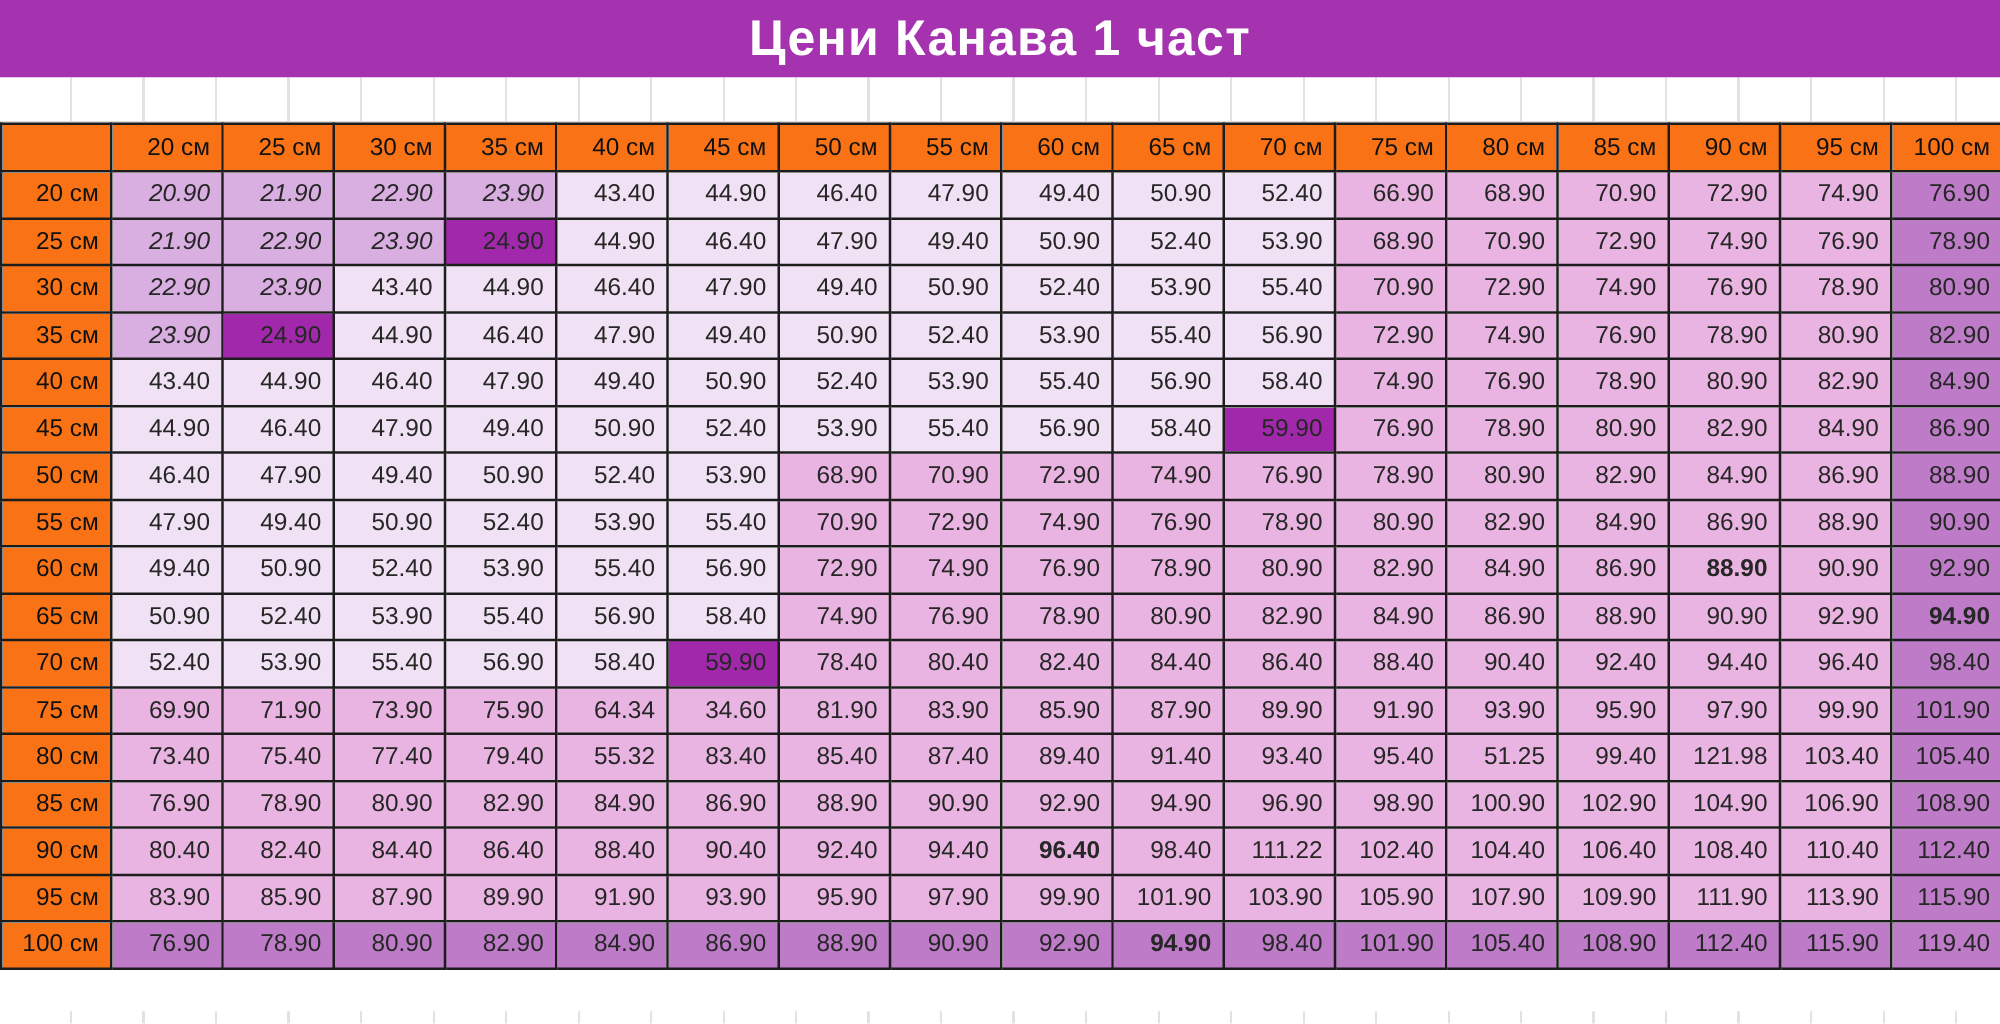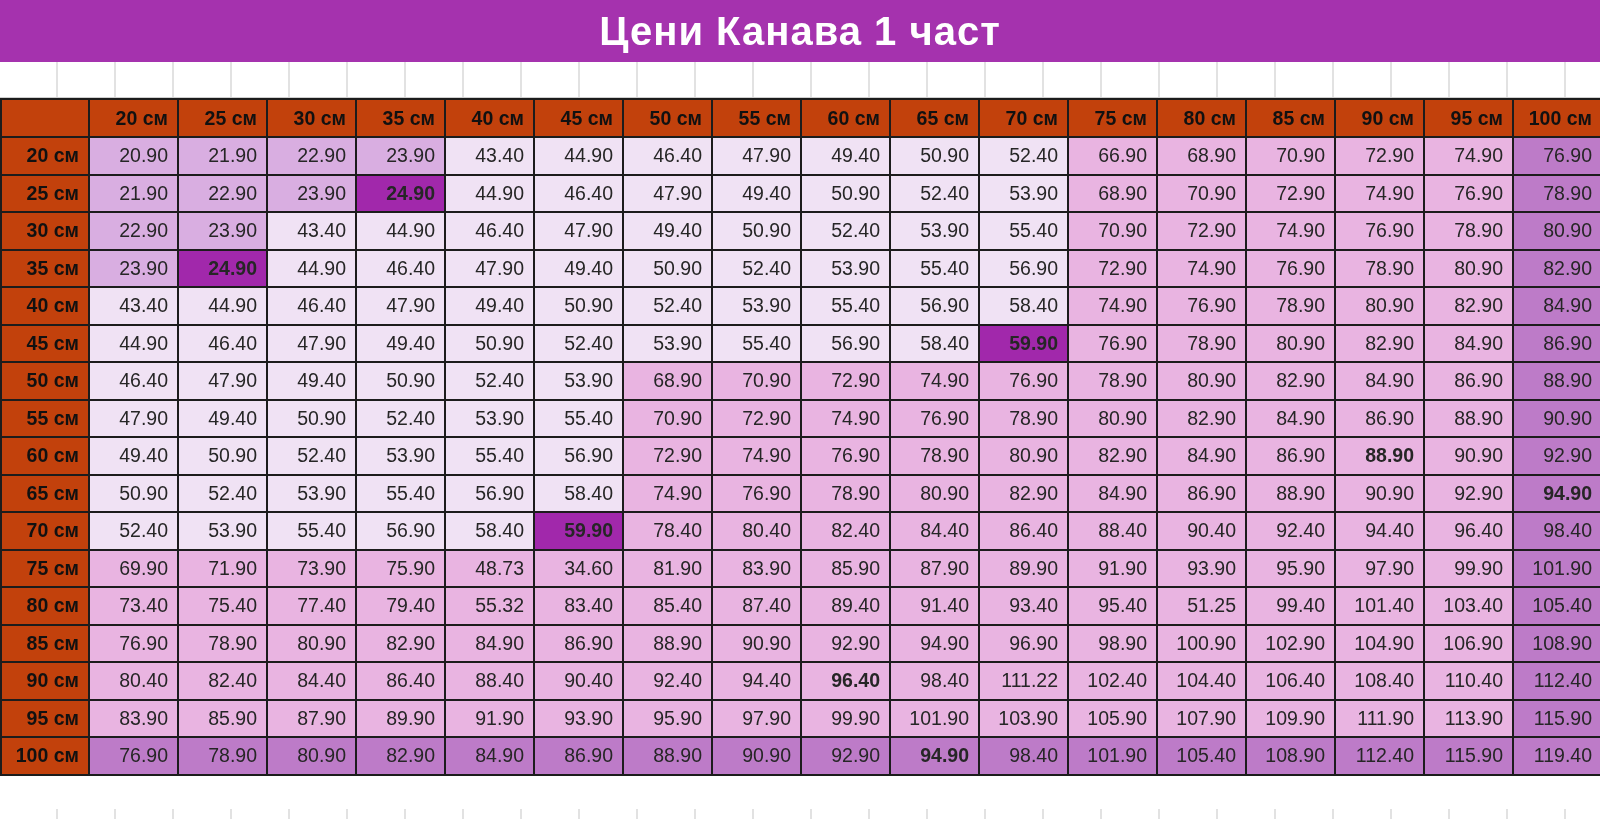--- a/index.html
+++ b/index.html
@@ -28,26 +28,26 @@
   #price-table col.datacol{width:89px;}
   #price-table th,#price-table td{
     border:2px solid #1c1c1c;
     padding:0 9px 0 0;
     text-align:right;vertical-align:middle;
     font-size:19.5px;color:#262626;
     height:37.5px;box-sizing:border-box;
     white-space:nowrap;overflow:hidden;
   }
   #price-table thead th{height:38px;}
-  #price-table th{background:#c2410c;font-weight:bold;color:#111;}
-  td.shade-a{background:var(--shade-low,#d9aee1);}
+  #price-table th{background:#f97316;font-weight:normal;color:#111;}
+  td.shade-a{background:var(--shade-low,#d9aee1);font-style:italic;}
   td.shade-b{background:var(--shade-light,#f0e2f4);}
   td.shade-c{background:var(--shade-pink,#e9b4e1);}
   td.shade-d{background:var(--shade-dark,#bd7bc8);}
-  td.highlight{background:var(--highlight-bg,#a128ab);color:#fff;font-weight:bold;}
+  td.highlight{background:var(--highlight-bg,#a128ab);color:#fff;font-weight:normal;}
   td.white-bold{color:#fff;font-weight:bold;}
   td.bold{font-weight:bold;color:#000;}
 </style>
 </head>
 <body>
 
 <div id="screen">
   <div id="titlebar">Цени Канава 1 част</div>
   <div id="spacer-top" class="grid-band"></div>
   <table id="price-table">
@@ -313,21 +313,21 @@
           <td class="shade-c">94.40</td>
           <td class="shade-c">96.40</td>
           <td class="shade-d">98.40</td>
         </tr>
         <tr>
           <th>75 см</th>
           <td class="shade-c">69.90</td>
           <td class="shade-c">71.90</td>
           <td class="shade-c">73.90</td>
           <td class="shade-c">75.90</td>
-          <td class="shade-c">48.73</td>
+          <td class="shade-c">64.34</td>
           <td class="shade-c">34.60</td>
           <td class="shade-c">81.90</td>
           <td class="shade-c">83.90</td>
           <td class="shade-c">85.90</td>
           <td class="shade-c">87.90</td>
           <td class="shade-c">89.90</td>
           <td class="shade-c">91.90</td>
           <td class="shade-c">93.90</td>
           <td class="shade-c">95.90</td>
           <td class="shade-c">97.90</td>
@@ -343,21 +343,21 @@
           <td class="shade-c">55.32</td>
           <td class="shade-c">83.40</td>
           <td class="shade-c">85.40</td>
           <td class="shade-c">87.40</td>
           <td class="shade-c">89.40</td>
           <td class="shade-c">91.40</td>
           <td class="shade-c">93.40</td>
           <td class="shade-c">95.40</td>
           <td class="shade-c">51.25</td>
           <td class="shade-c">99.40</td>
-          <td class="shade-c">101.40</td>
+          <td class="shade-c">121.98</td>
           <td class="shade-c">103.40</td>
           <td class="shade-d">105.40</td>
         </tr>
         <tr>
           <th>85 см</th>
           <td class="shade-c">76.90</td>
           <td class="shade-c">78.90</td>
           <td class="shade-c">80.90</td>
           <td class="shade-c">82.90</td>
           <td class="shade-c">84.90</td>

